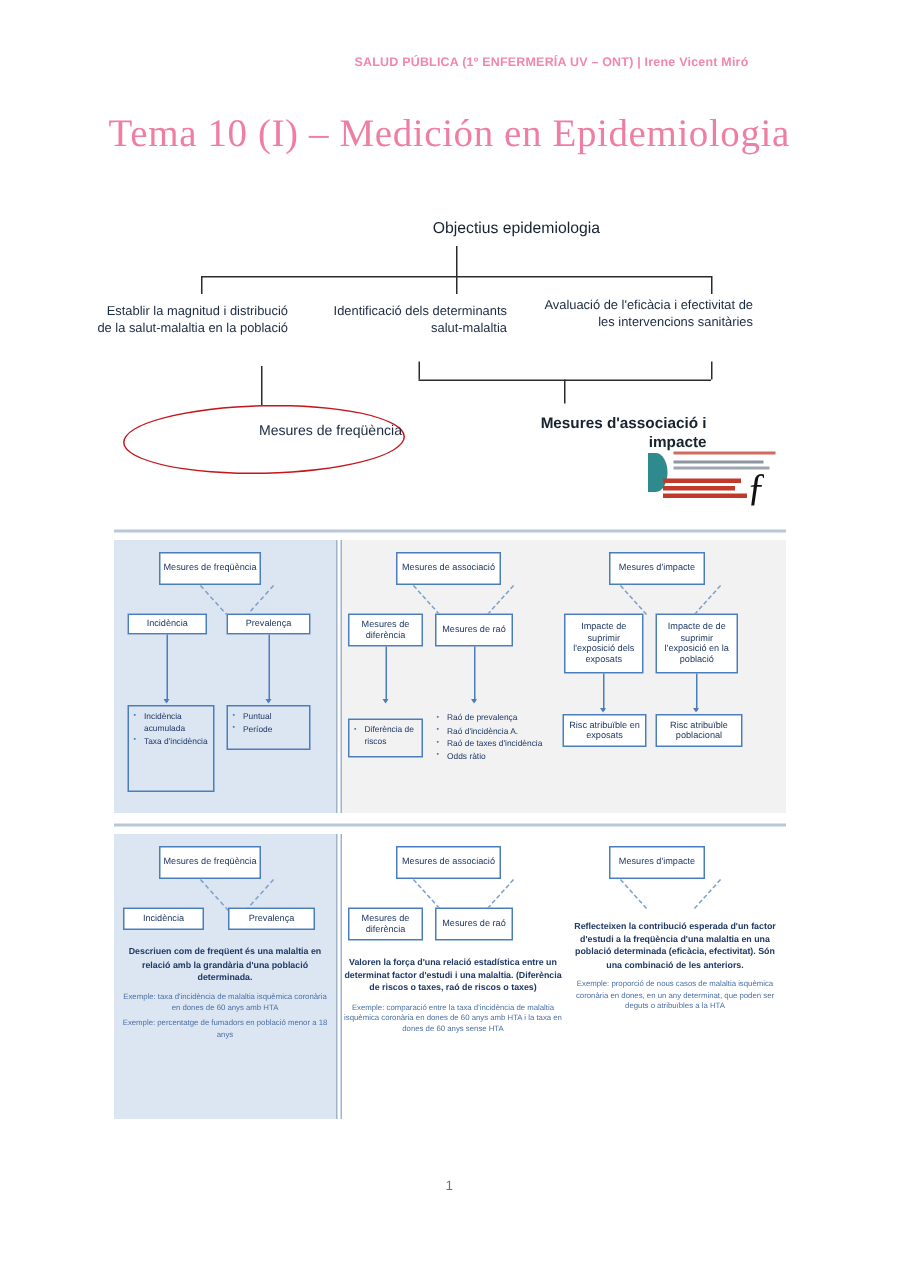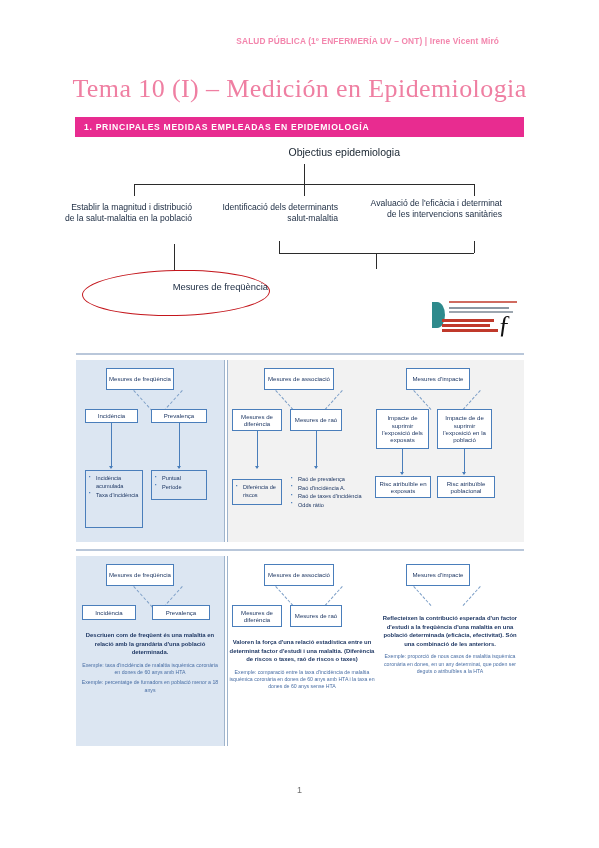--- a/index.html
+++ b/index.html
@@ -141,46 +141,44 @@
     font-size:9px;color:#6f6f6f;
   }
 </style>
 </head>
 <body>
 
 <div class="page">
 
   <div class="doc-header">SALUD PÚBLICA (1º ENFERMERÍA UV – ONT) | Irene Vicent Miró</div>
   <div class="doc-title">Tema 10 (I) – Medición en Epidemiologia</div>
-  <div class="section-bar">
-    <span>1. PRINCIPALES MEDIDAS EMPLEADAS EN EPIDEMIOLOGÍA</span>
-  </div>
 
   <div class="cmap">
     <div class="node root">Objectius epidemiologia</div>
 
     <div class="line v-line" style="left:244px;top:18px;height:20px;"></div>
     <div class="line h-line" style="left:74px;top:38px;width:340px;"></div>
     <div class="line v-line" style="left:74px;top:38px;height:12px;"></div>
     <div class="line v-line" style="left:244px;top:38px;height:12px;"></div>
     <div class="line v-line" style="left:414px;top:38px;height:12px;"></div>
 
     <div class="node c2">Identificació dels determinants salut-malaltia</div>
     <div class="node c1">Establir la magnitud i distribució de la salut-malaltia en la població</div>
-    <div class="node c3">Avaluació de l'eficàcia i determinat de les intervencions sanitàries</div>
+    <div class="node c3">Avaluació de l'eficàcia i efectivitat de les intervencions sanitàries</div>
 
     <div class="line v-line" style="left:114px;top:98px;height:26px;"></div>
     <div class="ellipse"></div>
     <div class="node leaf-freq">Mesures de freqüència</div>
 
     <div class="line v-line" style="left:219px;top:95px;height:12px;"></div>
     <div class="line h-line" style="left:219px;top:107px;width:195px;"></div>
     <div class="line v-line" style="left:414px;top:95px;height:12px;"></div>
     <div class="line v-line" style="left:316px;top:107px;height:16px;"></div>
 
+    <div class="node leaf-assoc">Mesures d'associació i impacte</div>
 
     <div class="logo-stamp">
       <div class="logo-leaf"></div>
       <div class="logo-l1"></div>
       <div class="logo-l2"></div>
       <div class="logo-l3"></div>
       <div class="logo-l4"></div>
       <div class="logo-l5"></div>
       <div class="logo-l6"></div>
       <div class="logo-f">ƒ</div>

